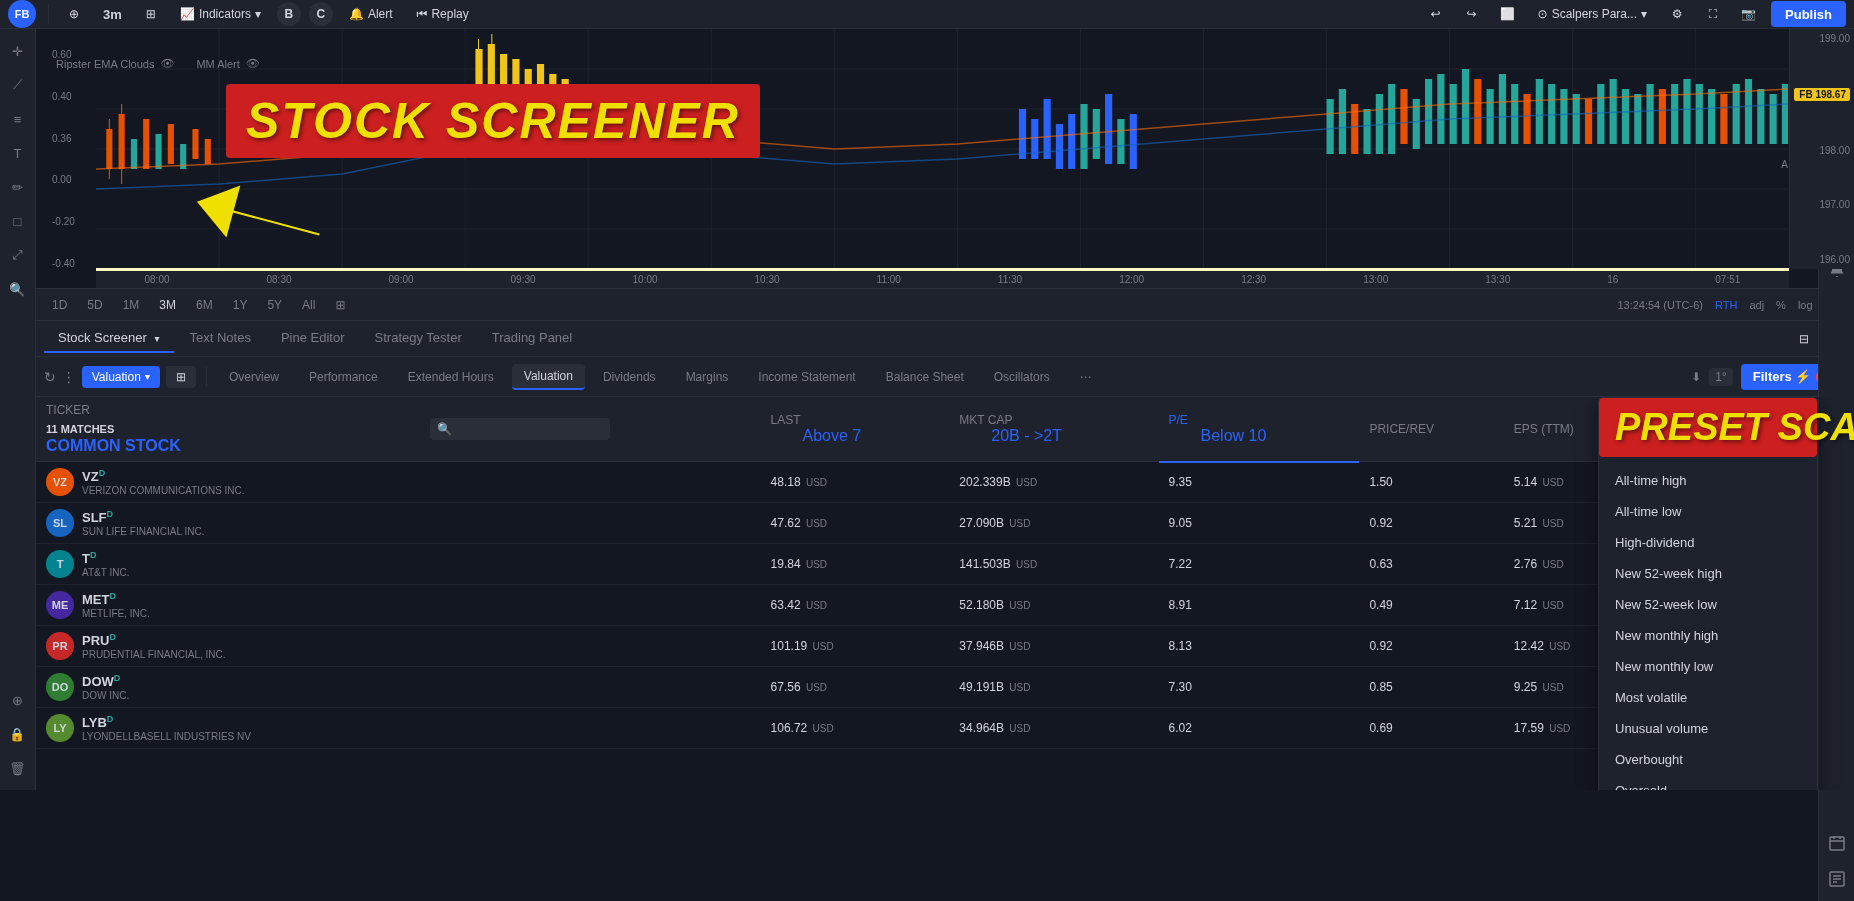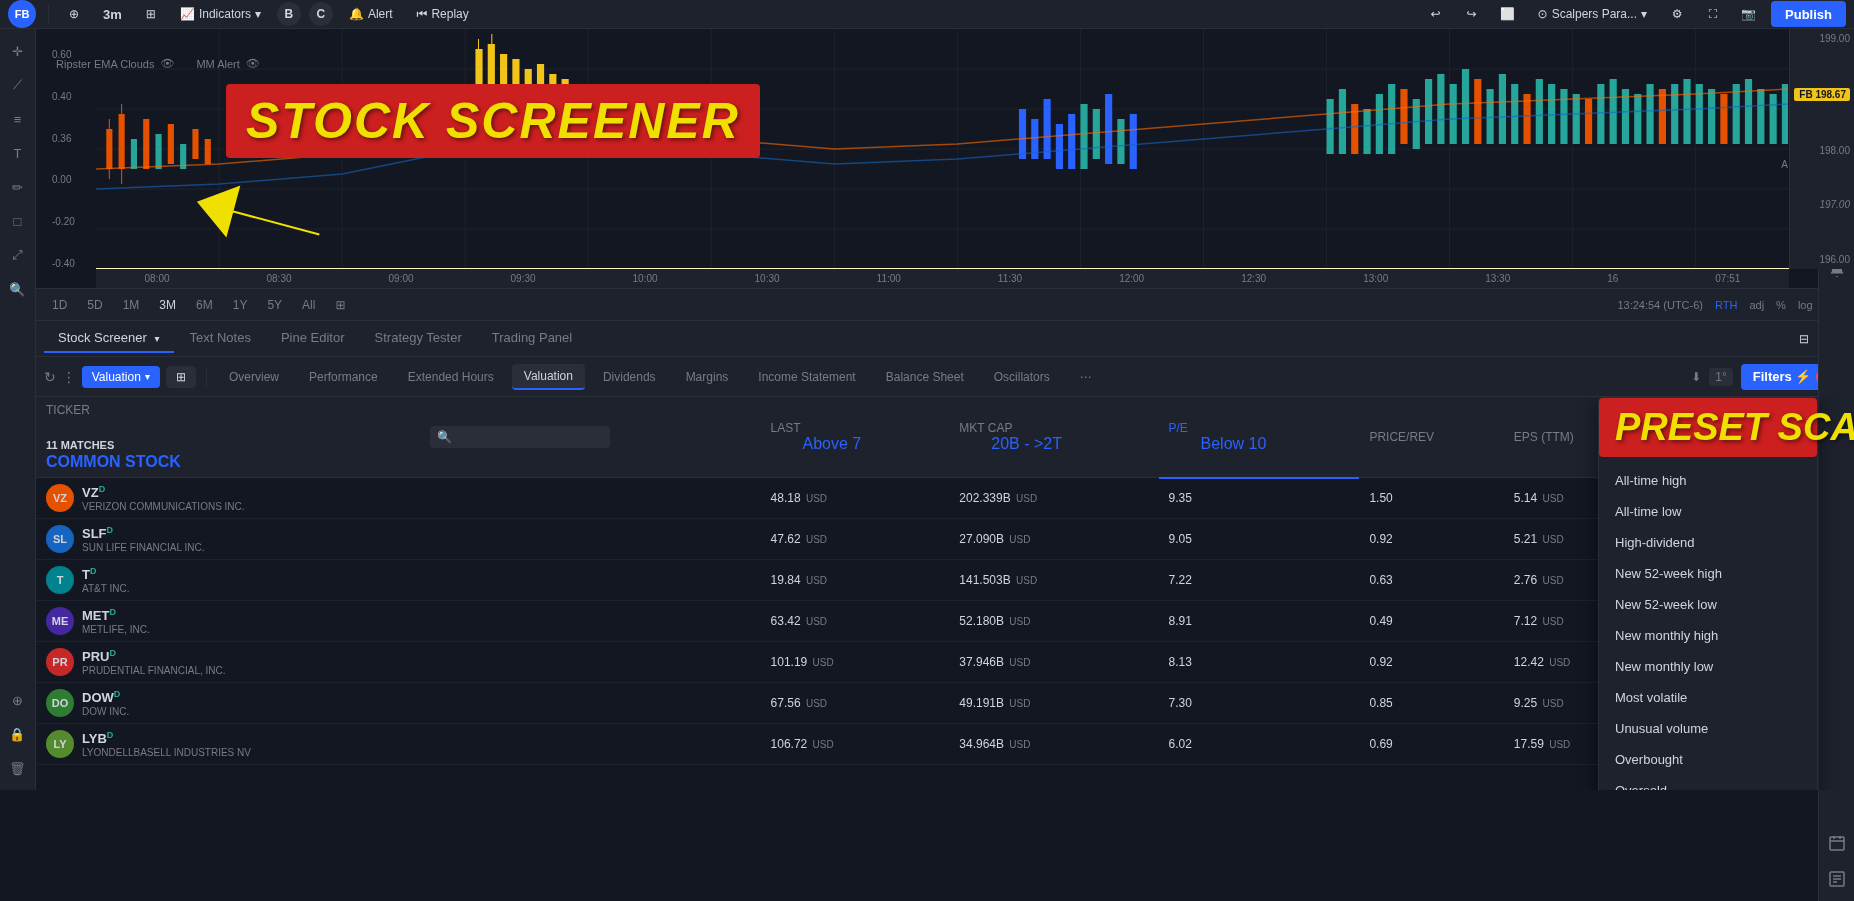--- a/index.html
+++ b/index.html
@@ -312,25 +312,25 @@
         <div style="position:absolute; top:150px; left:155px; z-index:11; transform:rotate(15deg);">
           <svg width="140" height="80" viewBox="0 0 140 80" fill="none" xmlns="http://www.w3.org/2000/svg">
             <path d="M130 40 L40 40 L40 15 L5 40 L40 65 L40 40" fill="#f0e000" stroke="#f0e000" stroke-width="2"></path>
           </svg>
         </div>
 
         <div style="position:absolute; right:0; top:0; width:65px; height:240px; background:#1e222d; border-left:1px solid #2a2e39; display:flex; flex-direction:column; justify-content:space-between; padding:4px 4px; z-index:5;">
           <span style="text-align:right; font-size:10px; color:#787b86;">199.00</span>
           <span style="text-align:right; font-size:10px; background:#f0c419; color:#131722; padding:1px 4px; border-radius:2px; font-weight:bold;">FB  198.67</span>
           <span style="text-align:right; font-size:10px; color:#787b86;">198.00</span>
-          <span style="text-align:right; font-size:10px; color:#787b86;font-style:italic;">197.00</span>
+          <span style="text-align:right; font-size:10px; color:#787b86;">197.00</span>
           <span style="text-align:right; font-size:10px; color:#787b86;">196.00</span>
         </div>
 
-        <div style="position:absolute; bottom:0; left:60px; right:65px; height:20px; background:#1e222d; border-top:1px solid #fef9c3; display:flex; align-items:center; justify-content:space-around; font-size:10px; color:#787b86; z-index:5;">
+        <div style="position:absolute; bottom:0; left:60px; right:65px; height:20px; background:#1e222d; border-top:3px solid #fef9c3; display:flex; align-items:center; justify-content:space-around; font-size:10px; color:#787b86; z-index:5;">
           <span>08:00</span>
           <span>08:30</span>
           <span>09:00</span>
           <span>09:30</span>
           <span>10:00</span>
           <span>10:30</span>
           <span>11:00</span>
           <span>11:30</span>
           <span>12:00</span>
           <span>12:30</span>
@@ -438,21 +438,21 @@
 
         <div class="screener-main">
 
           <div class="screener-table-area">
             <table>
               <thead>
                 <tr>
                   <th style="min-width:220px;">
                     <div style="display:flex; flex-direction:column; gap:2px;">
                       <span>TICKER</span>
-                      <div style="display:flex; align-items:flex-end; gap:6px; margin-top:20px;">
+                      <div style="display:flex; align-items:flex-end; gap:6px; margin-top:4px;">
                         <span style="font-size:11px; color:#d1d4dc; font-weight:bold;">11 MATCHES</span>
                       </div>
                       <span class="common-stock">COMMON STOCK</span>
                     </div>
                   </th>
                   <th style="min-width:200px;">
                     <input type="text" class="search-input" placeholder="🔍" style="">
                   </th>
                   <th class="sortable">
                     <span>LAST</span>

